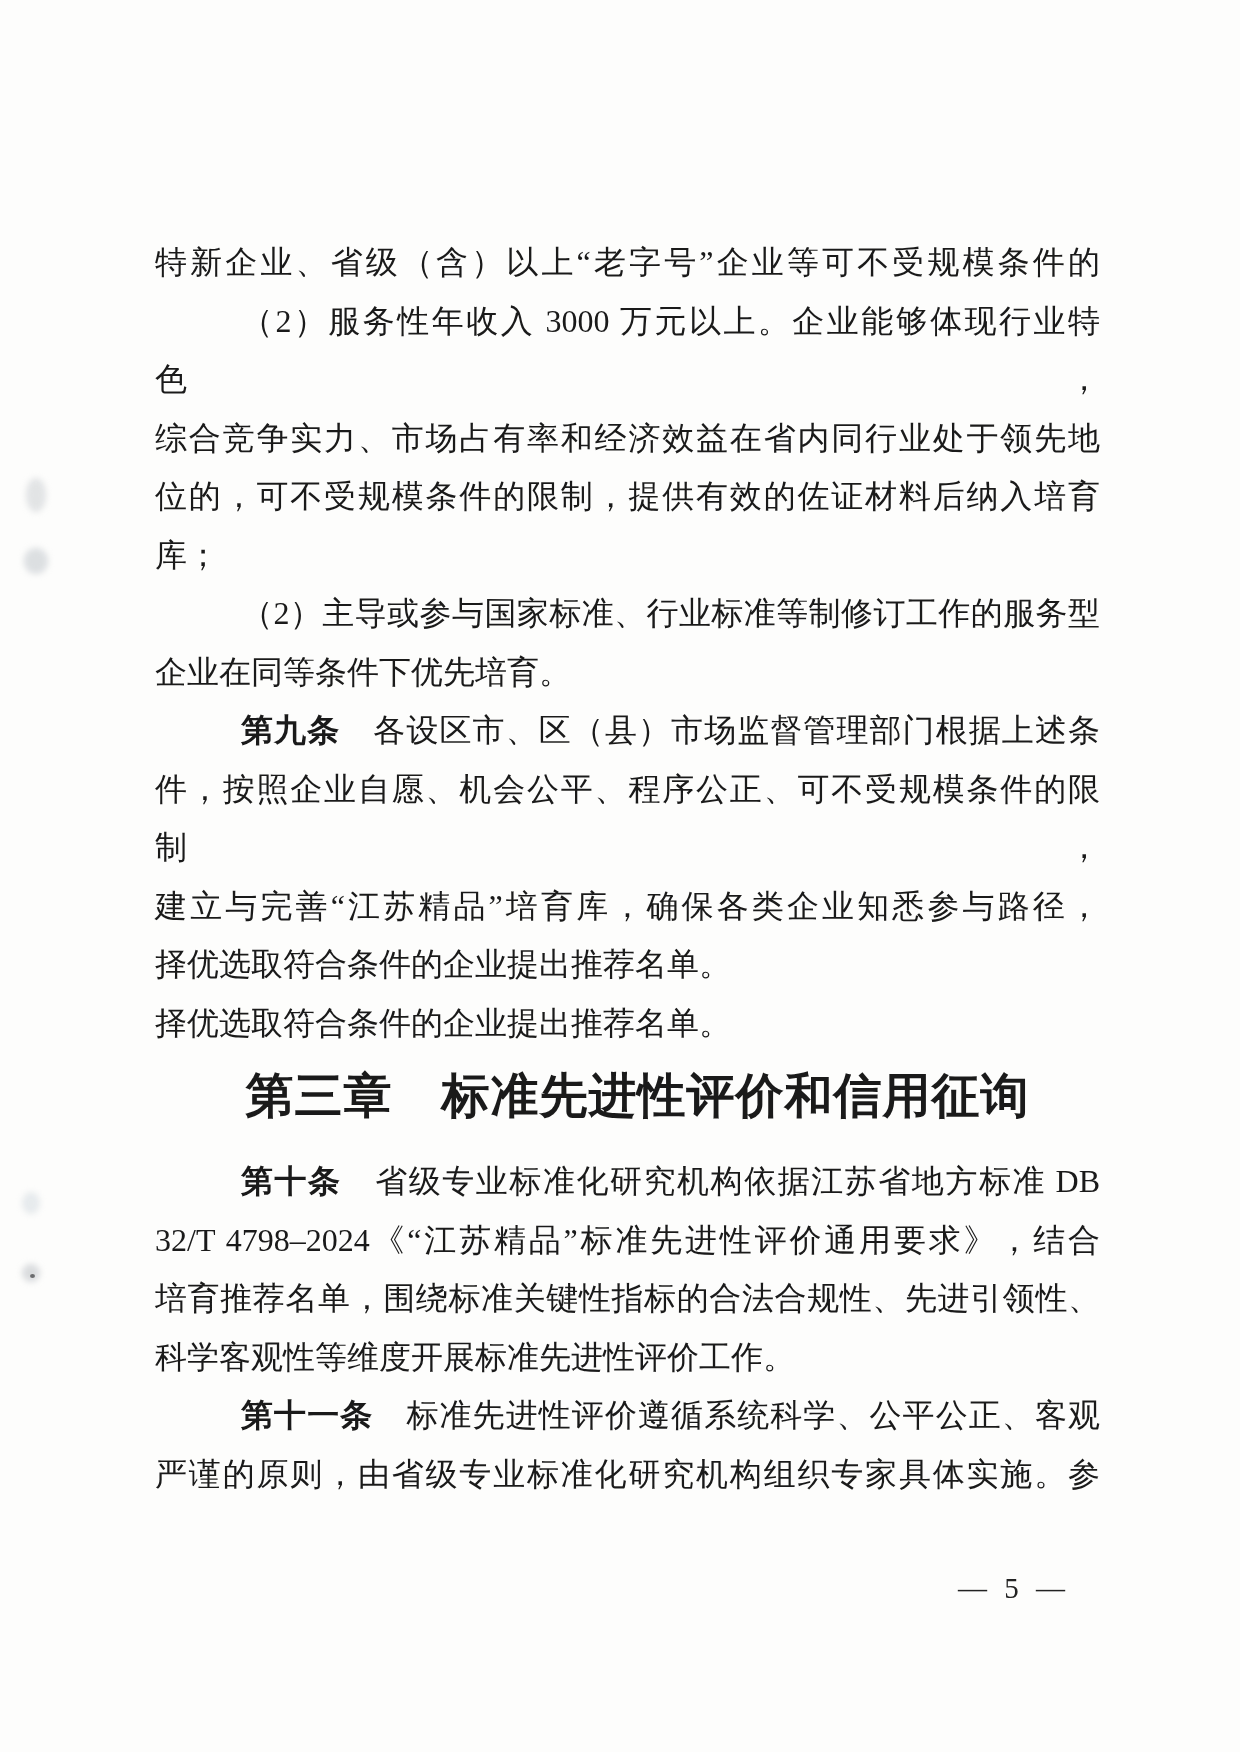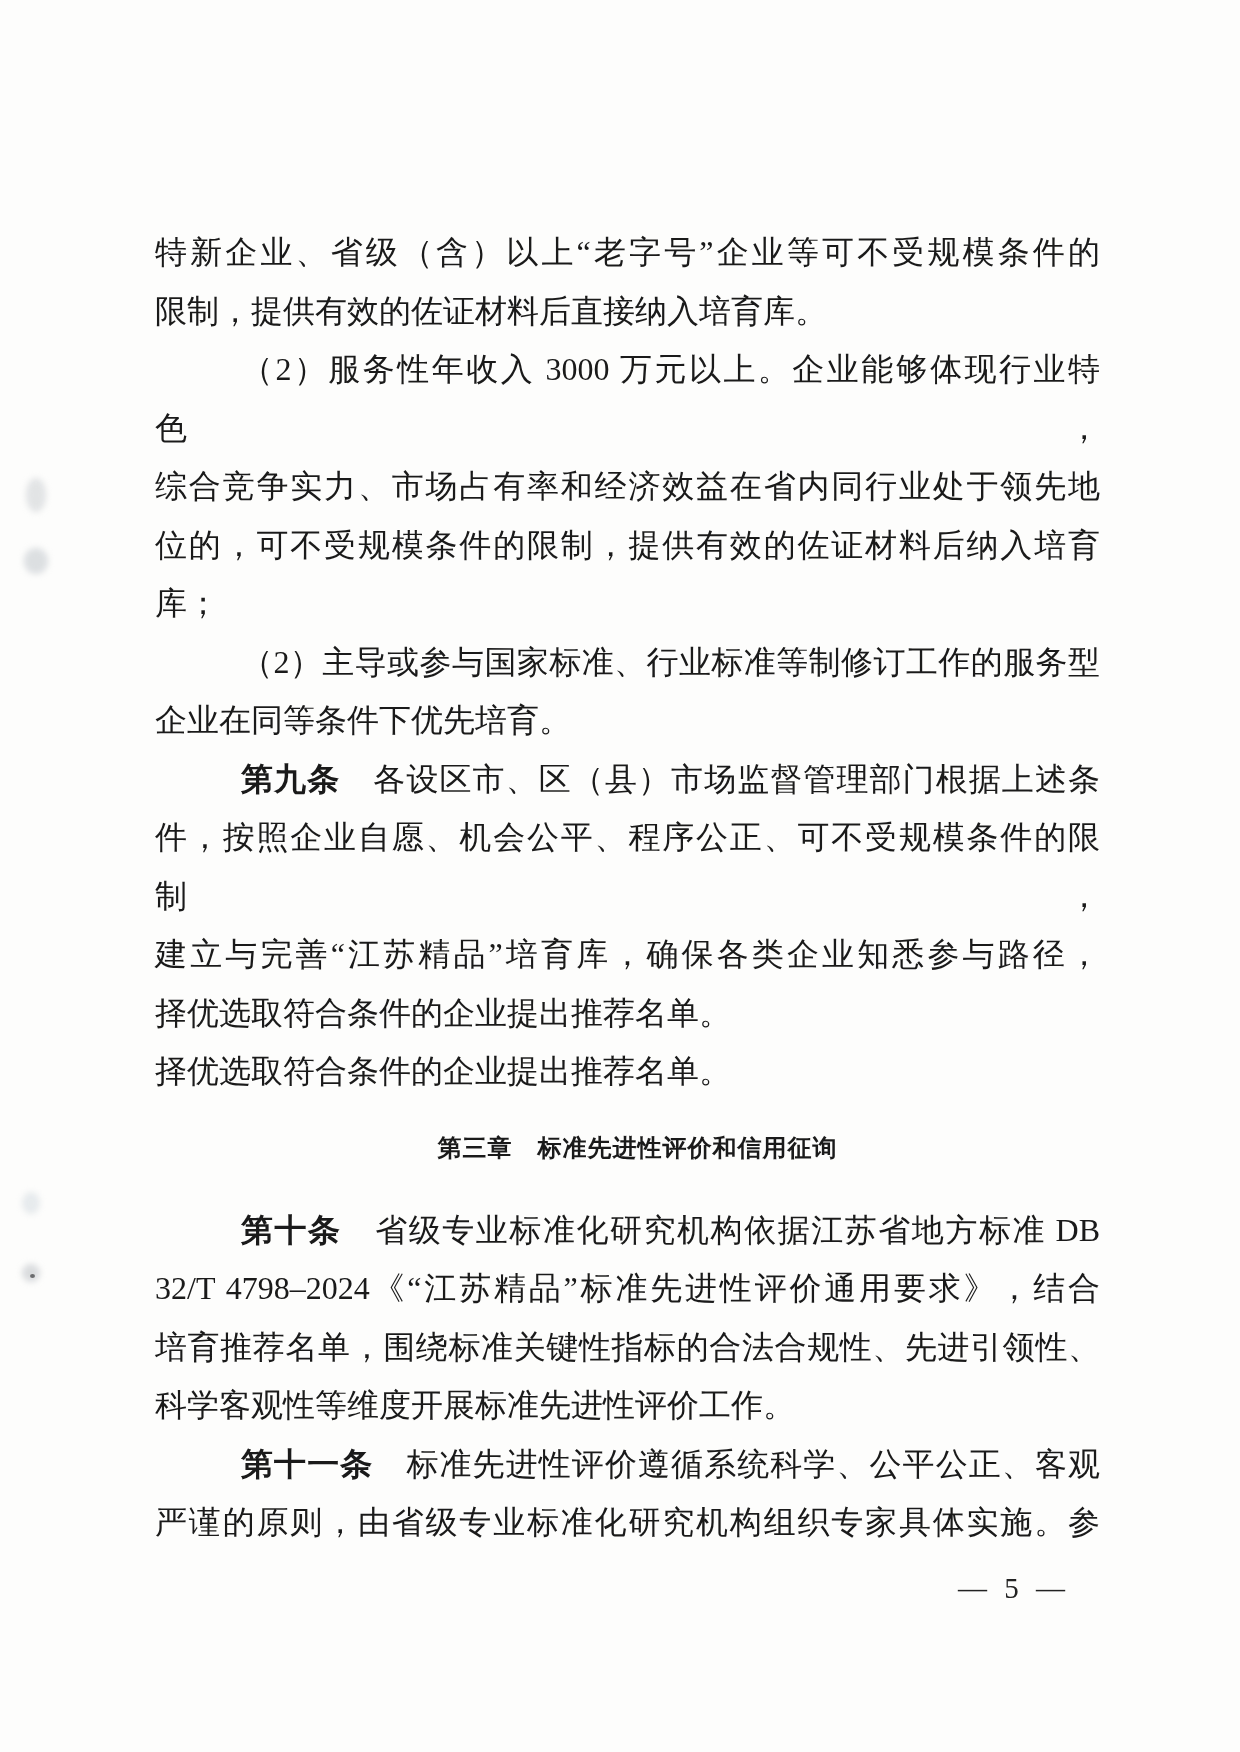--- a/index.html
+++ b/index.html
@@ -9,36 +9,36 @@
     height: 1752px;
     margin: 0 auto;
     background: var(--paper, #fdfdfc);
     color: var(--ink, #1a1a1a);
     font-family: "Liberation Serif", serif;
     overflow: hidden;
   }
   .body-block {
     position: absolute;
     left: 155px;
-    top: 223px;
+    top: 233px;
     width: 945px;
     font-size: 32px;
     line-height: 58.5px;
   }
   .ln { min-height: 58.5px; }
   .ind { text-indent: 86px; }
   .j { text-align: justify; text-align-last: justify; }
   .b {
     font-family: "Liberation Sans", sans-serif;
     font-weight: 700;
   }
   .chapter {
-    font-family: Liberation Serif, serif;
+    font-family: Liberation Mono, monospace;
     font-weight: 700;
-    font-size: 24px;
+    font-size: 48px;
     line-height: 58px;
     text-align: center;
     text-indent: 20px;
     letter-spacing: 1px;
     margin: 18px 0 24px 0;
   }
   .pageno {
     position: absolute;
     left: 958px;
     top: 1572px;
@@ -67,21 +67,20 @@
   }
 </style>
 </head>
 <body>
 
 <div class="page">
 
   <div class="body-block">
 
     <div class="ln j">特新企业、省级（含）以上“老字号”企业等可不受规模条件的</div>
-    <div class="ln">限制，提供有效的佐证材料后直接纳入培育库。</div>
     <div class="ln ind j">（2）服务性年收入 3000 万元以上。企业能够体现行业特色，</div>
     <div class="ln j">综合竞争实力、市场占有率和经济效益在省内同行业处于领先地</div>
     <div class="ln j">位的，可不受规模条件的限制，提供有效的佐证材料后纳入培育</div>
     <div class="ln">库；</div>
     <div class="ln ind j">（2）主导或参与国家标准、行业标准等制修订工作的服务型</div>
     <div class="ln">企业在同等条件下优先培育。</div>
 
     <div class="ln ind j">
       <span class="b">第九条</span><span>　各设区市、区（县）市场监督管理部门根据上述条</span>
     </div>

